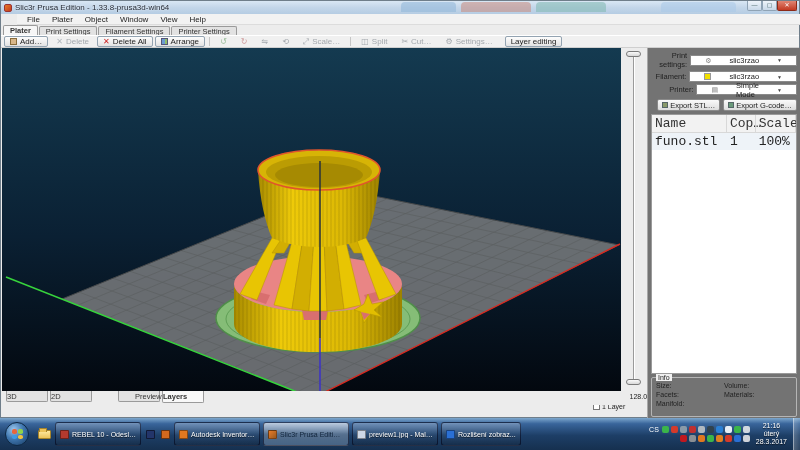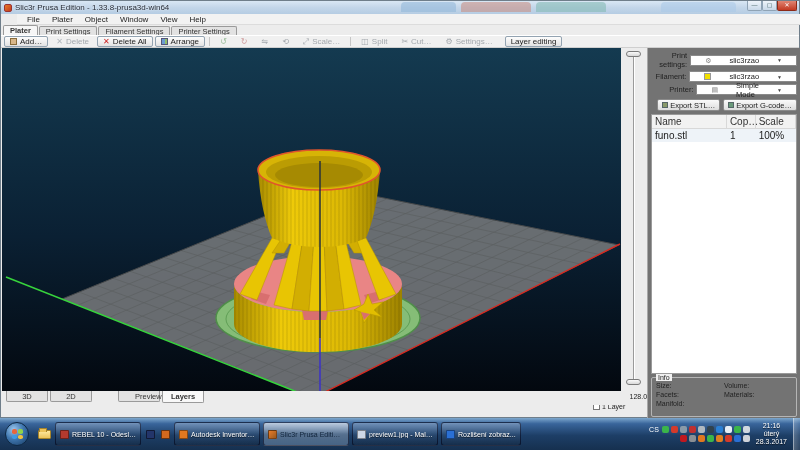--- a/index.html
+++ b/index.html
@@ -63,35 +63,35 @@
   .combo { flex:1; display:flex; align-items:center; gap:18px; height:11px; background:#fff;
     border:1px solid #8a8a8a; border-radius:1px; padding:0 14px; font-size:7.5px; }
   .combo .arrow { margin-left:auto; font-size:5px; color:#444; }
   .swatch { width:7px; height:7px; border:1px solid #999; }
   .gear { font-size:7px; color:#888; line-height:7px; }
   #export-row { display:flex; gap:3px; justify-content:flex-end; margin:2px 0 3px 0; }
   .export-btn { display:inline-flex; align-items:center; gap:2px; font-size:7.5px; height:12px; padding:0 4px;
     border:1px solid #8a8a8a; border-radius:2px; background:linear-gradient(180deg,#fafafa,#ddd); }
   .export-ico { width:6px; height:6px; border:1px solid #566; }
 
-  #object-table { flex:1; background:#fff; border:1px solid #9a9a9a; font-size:10px; overflow:hidden; }
+  #object-table { flex:1; background:#fff; border:1px solid #9a9a9a; font-size:13px; overflow:hidden;font-family:Liberation Mono, monospace; }
   .trow { display:grid; grid-template-columns:52% 20% 28%; }
   .trow.head { background:#f2f2f2; border-bottom:1px solid #d8d8d8; color:#333; }
   .trow.head > div { border-right:1px solid #d8d8d8; padding:1px 3px; }
   .trow.data { background:#eef3f8; }
   .trow.data > div { padding:1px 3px; }
 
   #info-box { height:40px; margin-top:3px; border:1px solid #b5b5b5; border-radius:2px; position:relative;
     padding:4px 4px 0 4px; font-size:7px; color:#222; }
   #info-title { position:absolute; top:-4px; left:4px; background:#f0f0f0; padding:0 2px; font-size:7px; }
   #info-grid { display:grid; grid-template-columns:1fr 1fr; row-gap:2px; }
 
   #viewtabs { position:absolute; left:1px; top:390px; width:619px; height:14px; background:#ececec;
     display:flex; align-items:flex-start; padding-left:4px; gap:2px; }
-  .vtab { font-size:7.5px; width:42px; text-align:center; height:11px; line-height:11px;
+  .vtab { font-size:7.5px; width:42px; height:11px; line-height:11px;
     border:1px solid #9a9a9a; border-top:none; border-radius:0 0 2px 2px; background:#e2e2e2; color:#333; }
   .vtab.gap { margin-left:24px;padding-left:16px; }
   .vtab.active { background:#f8f8f8; font-weight:bold; height:12px; }
 
   
   #taskbar { position:absolute; left:0; top:418px; width:800px; height:32px;
     background:linear-gradient(180deg,#7da7cd 0%,#39659b 18%,#1d3e66 55%,#16304f 100%); display:flex; align-items:center; }
   #start-orb { width:24px; height:24px; margin:0 4px 0 5px; border-radius:50%;
     background:radial-gradient(circle at 35% 30%,#9cc7ee 0%,#3f77b0 45%,#17395f 100%);
     border:1px solid #0e2844; display:flex; align-items:center; justify-content:center; }

